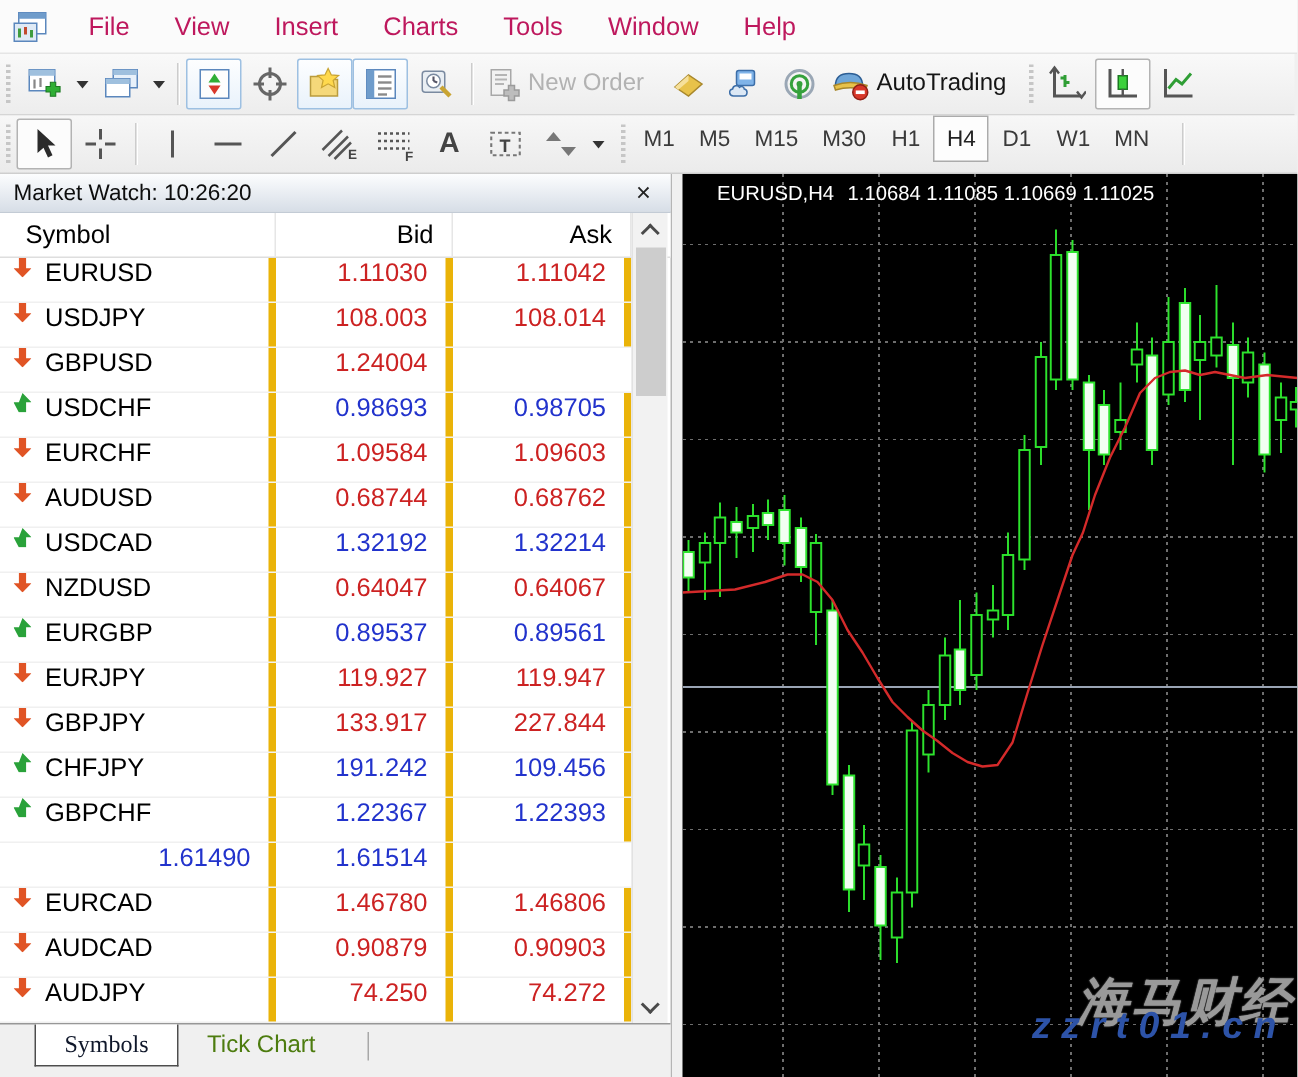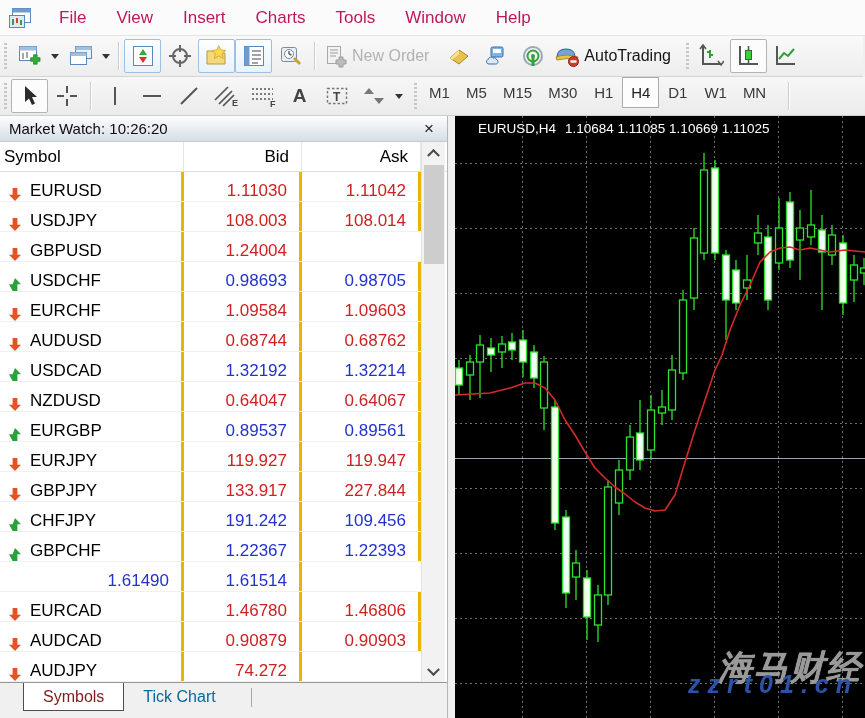--- a/index.html
+++ b/index.html
@@ -42,47 +42,47 @@
 
   
   .mw-panel { position:absolute; left:0; top:116px; width:448px; height:602px; background:#ffffff;
               border-right:1px solid #b5b5b5; }
   .mw-title { height:26px; background:linear-gradient(#fcfdfe,#d7dee7); border-bottom:1px solid #c3cbd5;
               display:flex; align-items:center; padding:0 9px; font-size:15px; color:#0d0d0d; }
   .mw-close { margin-left:auto; font-size:17px; line-height:17px; color:#222; width:18px; text-align:center; }
   .mw-header { display:grid; grid-template-columns:184px 118px 119px; height:30px;
                border-bottom:1px solid #dedede; font-size:17px; color:#000; background:#fff; }
   .mw-header .hcell { display:flex; align-items:center; height:100%; border-right:1px solid #e6e6e6; }
-  .hcell.sym { padding-left:4px; }
+  .hcell.sym { padding-left:17px; }
   .hcell.num { justify-content:flex-end; padding-right:12px; }
   .mw-body { position:absolute; top:56px; left:0; width:421px; height:510px; overflow:hidden; }
   .mrow { display:grid; grid-template-columns:184px 118px 119px; height:30px;
           border-bottom:1px solid #f0f0f0; font-size:17px; }
-  .cell { display:flex; align-items:flex-end; height:100%; border-right:3px solid #eab308; }
+  .cell { display:flex; align-items:flex-start; height:100%; border-right:5px solid #eab308; }
   .cell.sym { gap:9px; padding-left:9px; color:#000; }
   .cell.num { justify-content:flex-end; padding-right:12px; }
   .num.red { color:#cc2222; } .num.blue { color:#2233cc; }
   .dir { width:12px; height:13px; display:inline-block; flex:0 0 auto; }
   .dir.down { background:#e05425; clip-path:polygon(50% 100%,100% 52%,70% 52%,70% 0,30% 0,30% 52%,0 52%); }
   .dir.up   { background:#2aa23a; clip-path:polygon(50% 0,100% 48%,70% 48%,70% 100%,30% 100%,0 48%,30% 48%); }
 
   .mw-scroll { position:absolute; right:2px; top:26px; width:24px; height:540px; background:#f2f2f2;
                border-left:1px solid #e2e2e2; }
   .scroll-btn { height:20px; display:flex; align-items:center; justify-content:center; }
   .scroll-btn.bottom { position:absolute; bottom:0; left:0; width:100%; }
   .chev { width:9px; height:9px; border-left:2px solid #4a4a4a; border-top:2px solid #4a4a4a; }
   .chev.up   { transform:rotate(45deg) translate(2px,2px); }
   .chev.down { transform:rotate(225deg) translate(2px,2px); }
   .mw-thumb { position:absolute; left:2px; top:23px; width:20px; height:99px; background:#cdcdcd; }
 
   .mw-tabs { position:absolute; left:0; bottom:0; width:447px; height:36px; background:#f0f0f0;
              border-top:1px solid #979797; display:flex; align-items:flex-start; padding-left:23px; }
   .mtab { height:28px; padding:0 19px; display:flex; align-items:center; font-size:16px; }
-  .mtab.active { background:#ffffff; border:1px solid #4d4d4d; border-top:none; color:#7f1d1d; }
-  .mtab.inactive { color:#0369a1; }
+  .mtab.active { background:#ffffff; border:1px solid #4d4d4d; border-top:none; color:#0f172a;font-family:Liberation Serif, serif; }
+  .mtab.inactive { color:#4d7c0f; }
   .tab-divider { width:1px; height:19px; background:#a8a8a8; margin:5px 0 0 16px; }
 
   
   .chart-panel { position:absolute; left:455px; top:116px; width:410px; height:602px; background:#000; overflow:hidden; }
   .chart-canvas { position:absolute; left:0; top:0; }
   .chart-title { position:absolute; left:7px; top:5px; color:#ffffff; font-size:13.5px; display:flex; gap:9px;
                  white-space:nowrap;margin-left:16px; }
   .wm1 { position:absolute; right:3px; bottom:27px; font-size:34px; font-weight:bold; font-style:italic;
          color:#999999; letter-spacing:2px; white-space:nowrap; text-shadow:0 0 1px #c9c9c9; }
   .wm2 { position:absolute; right:7px; bottom:19px; font-size:25px; font-weight:bold; font-style:italic;
@@ -478,20 +478,21 @@
           <span>AUDCAD</span>
         </div>
         <div class="cell num red">0.90879</div>
         <div class="cell num red">0.90903</div>
       </div>
       <div class="mrow">
         <div class="cell sym">
           <span class="dir down"></span>
           <span>AUDJPY</span>
         </div>
+        <div class="cell num red">74.250</div>
         <div class="cell num red">74.272</div>
       </div>
     </div>
 
   <div class="mw-scroll">
     <div class="scroll-btn">
       <span class="chev up"></span>
     </div>
     <div class="mw-thumb"></div>
     <div class="scroll-btn bottom">

